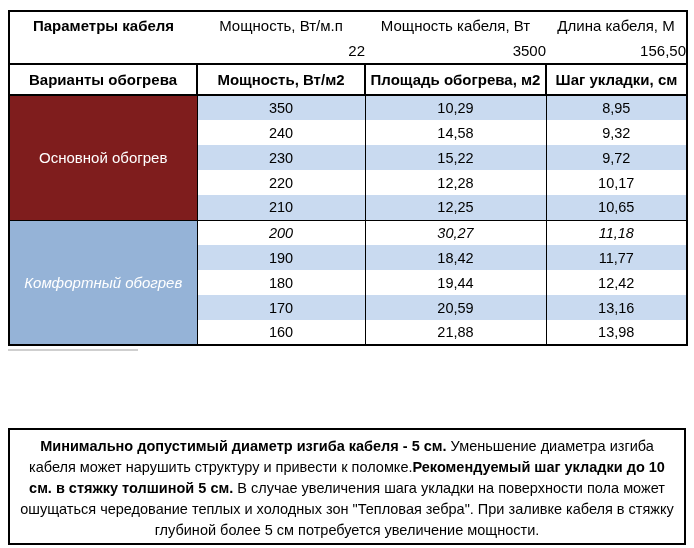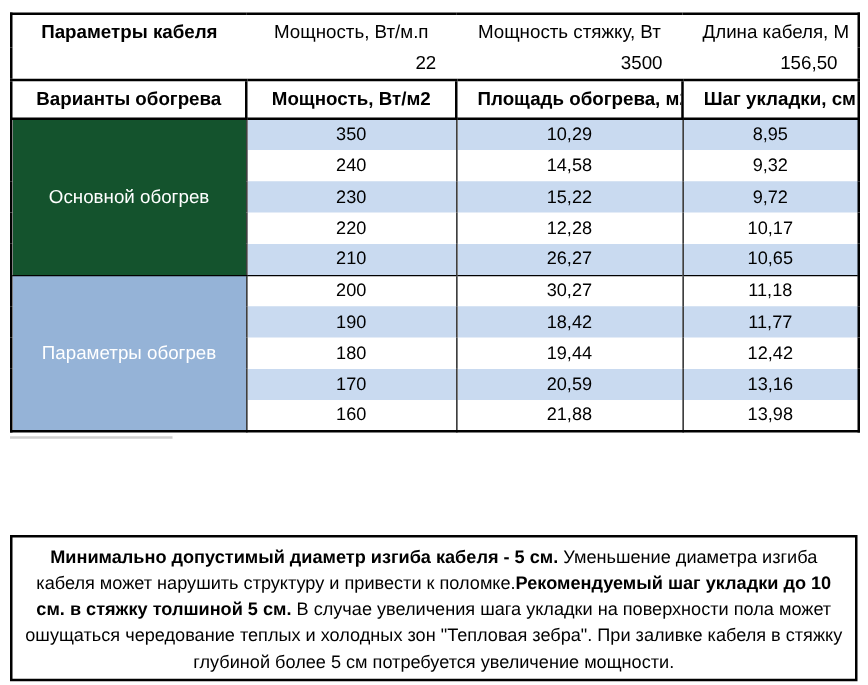--- a/index.html
+++ b/index.html
@@ -14,21 +14,21 @@
 
   
   table.cable-table {
     position: absolute; left: 8px; top: 10px;
     width: 678px;
     border-collapse: collapse;
     table-layout: fixed;
     border: 2.5px solid #000;
   }
   .cable-table td {
-    padding: 0 16px;
+    padding: 0 0;
     text-align: center;
     vertical-align: middle;
     font-size: 14.5px;
     overflow: hidden;
     white-space: nowrap;
   }
   
   tr.r1 { height: 27px; }
   tr.r2 { height: 26px; }
   tr.r1 td, tr.r2 td { border: none; font-size: 15px; }
@@ -42,21 +42,21 @@
     border: 2px solid #000;
     border-bottom-width: 2.5px;
   }
   
   tbody.data tr { height: 25px; }
   tbody.data td {
     border-left: 1.5px solid #000;
     border-right: 1.5px solid #000;
   }
   tbody.data tr.stripe td { background: var(--stripe, #c9daf0); }
-  tbody.data tr.group-start td { border-top: 1.5px solid #000; }
+  tbody.data tr.group-start td { border-top: 1.5px solid #000; font-style: italic; }
   td.group-cell {
     color: #fff;
     font-size: 15px;
     border: 1.5px solid #000;
   }
   
   .ghost-line {
     position: absolute; left: 8px; top: 349px;
     width: 130px; height: 2px;
     background: #a8a8a8; opacity: 0.55;
@@ -82,39 +82,39 @@
     <colgroup>
       <col style="width:188px">
       <col style="width:168px">
       <col style="width:181px">
       <col style="width:141px">
     </colgroup>
     <tbody>
       <tr class="r1">
         <td class="first">Параметры кабеля</td>
         <td>Мощность, Вт/м.п</td>
-        <td>Мощность стяжку, Вт</td>
+        <td>Мощность кабеля, Вт</td>
         <td>Длина кабеля, М</td>
       </tr>
       <tr class="r2">
         <td></td>
         <td>22</td>
         <td>3500</td>
         <td>156,50</td>
       </tr>
       <tr class="r3">
         <td>Варианты обогрева</td>
         <td>Мощность, Вт/м2</td>
         <td>Площадь обогрева, м2</td>
         <td>Шаг укладки, см</td>
       </tr>
     </tbody>
     <tbody class="data" id="data-body">
         <tr class="stripe">
-          <td rowspan="5" class="group-cell" style="background: #14532d; color: rgb(255, 255, 255);">Основной обогрев</td>
+          <td rowspan="5" class="group-cell" style="background: #7f1d1d; color: rgb(255, 255, 255);">Основной обогрев</td>
           <td>350</td>
           <td>10,29</td>
           <td>8,95</td>
         </tr>
         <tr class="">
           <td>240</td>
           <td>14,58</td>
           <td>9,32</td>
         </tr>
         <tr class="stripe">
@@ -122,25 +122,25 @@
           <td>15,22</td>
           <td>9,72</td>
         </tr>
         <tr class="">
           <td>220</td>
           <td>12,28</td>
           <td>10,17</td>
         </tr>
         <tr class="stripe">
           <td>210</td>
-          <td>26,27</td>
+          <td>12,25</td>
           <td>10,65</td>
         </tr>
         <tr class=" group-start">
-          <td rowspan="5" class="group-cell" style="background: rgb(149, 179, 215); color: rgb(255, 255, 255);">Параметры обогрев</td>
+          <td rowspan="5" class="group-cell" style="background: rgb(149, 179, 215); color: rgb(255, 255, 255);">Комфортный обогрев</td>
           <td>200</td>
           <td>30,27</td>
           <td>11,18</td>
         </tr>
         <tr class="stripe">
           <td>190</td>
           <td>18,42</td>
           <td>11,77</td>
         </tr>
         <tr class="">

